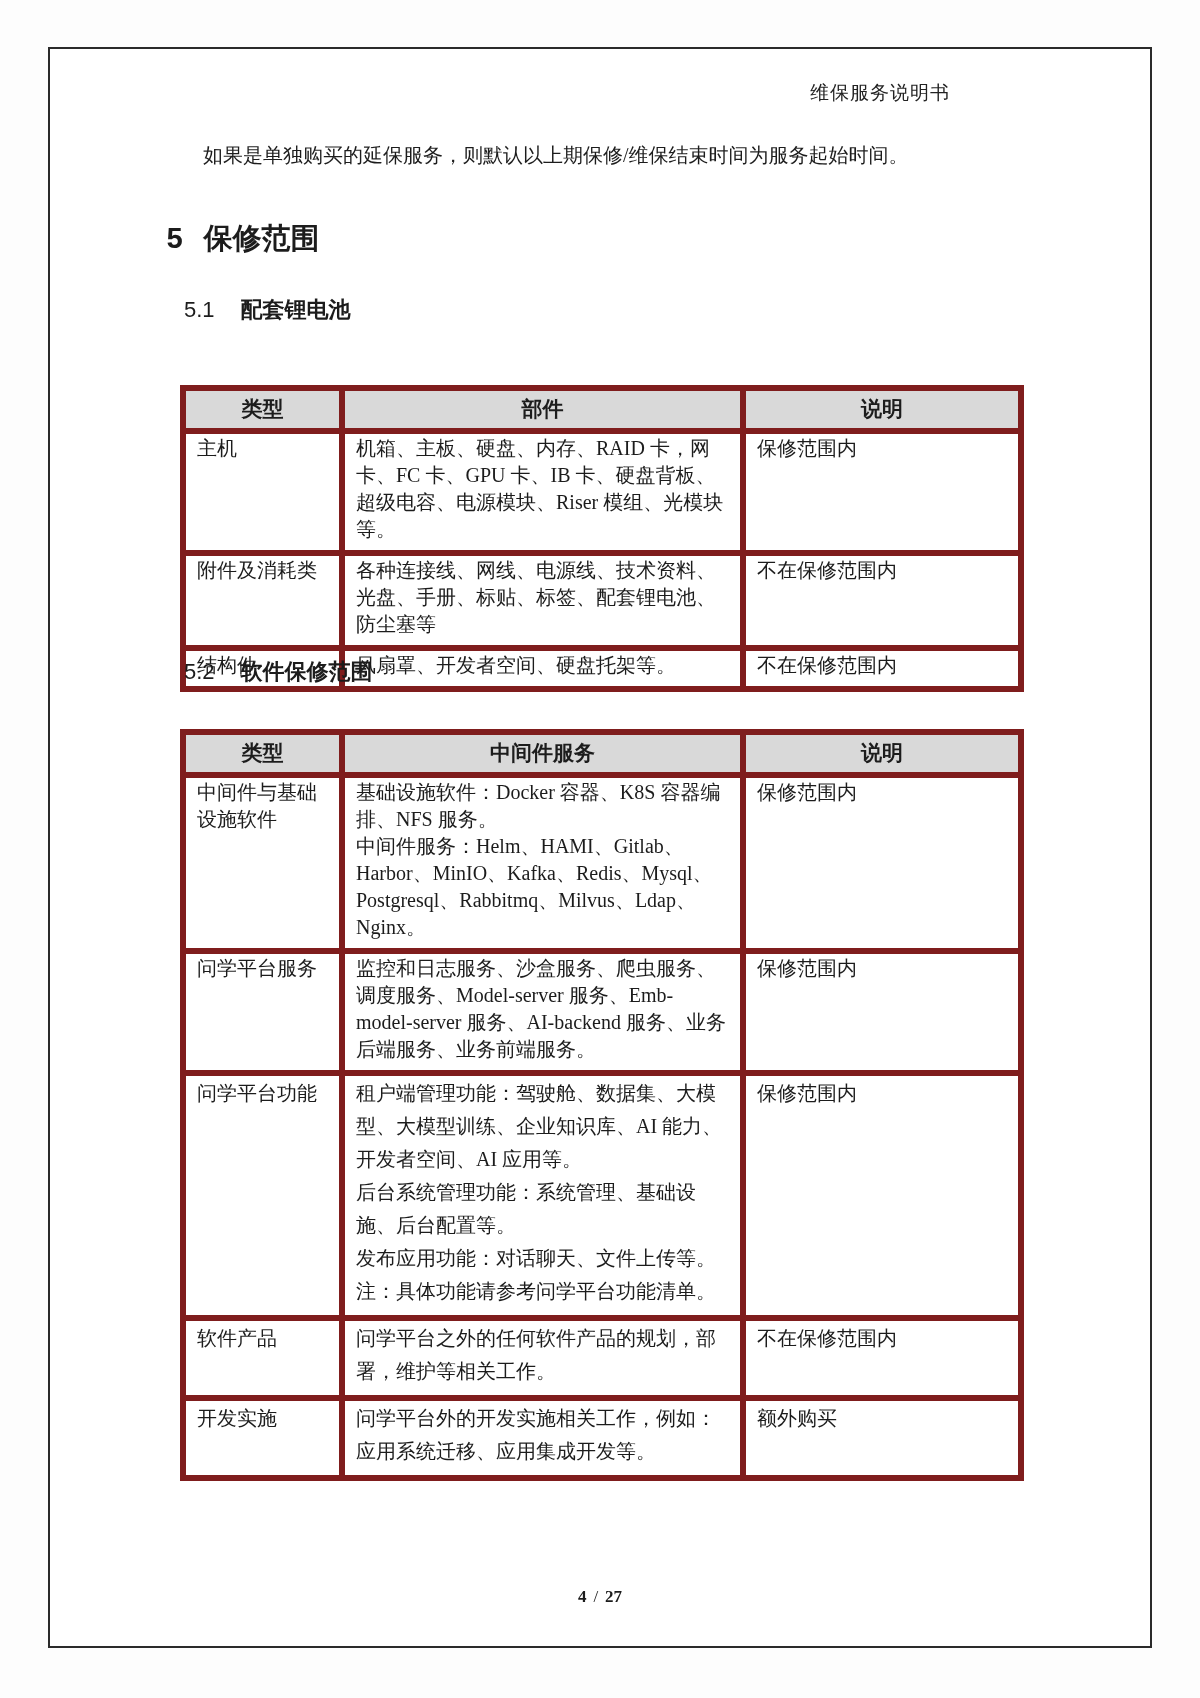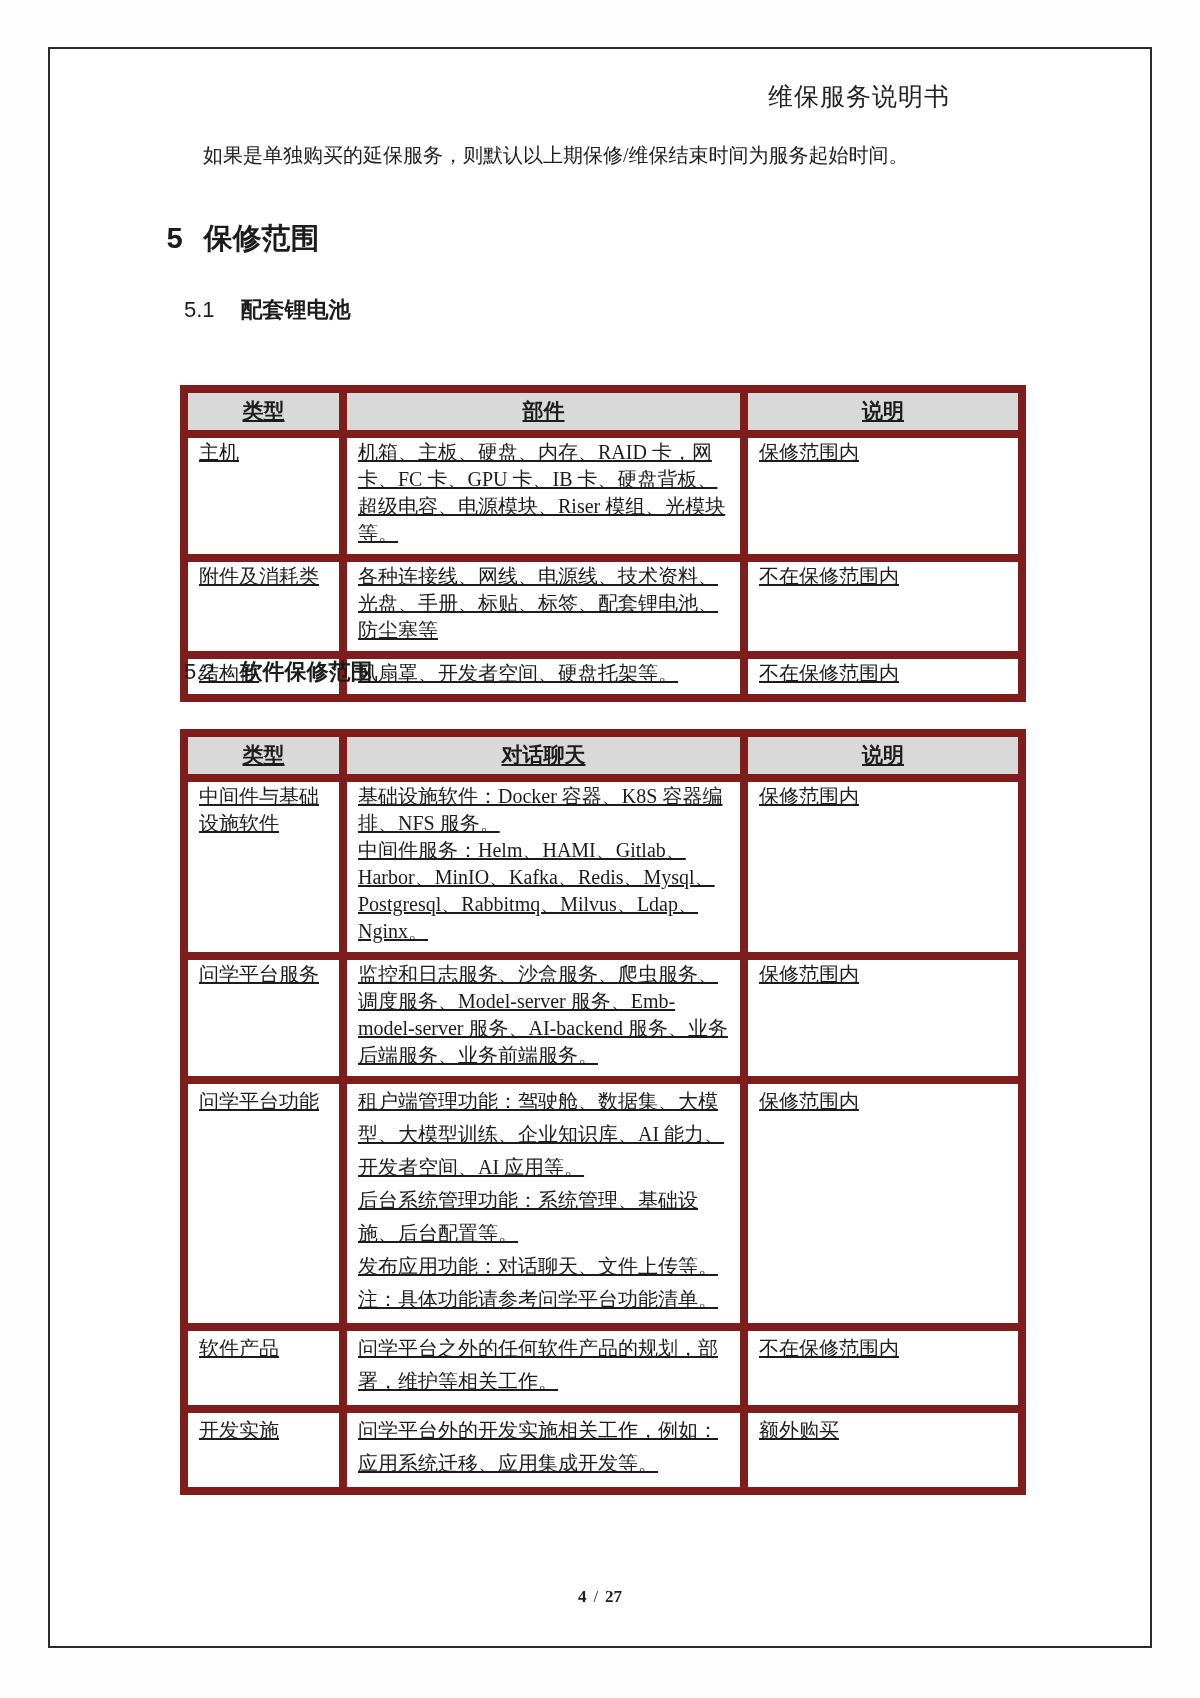--- a/index.html
+++ b/index.html
@@ -20,21 +20,21 @@
   }
   .content {
     position: absolute;
     left: 48px; top: 47px;
     width: 1104px; height: 1601px;
   }
   .doc-header {
     position: absolute;
     top: 33px; left: 0; right: 202px;
     text-align: right;
-    font-size: 25px;
+    font-size: 19px;
     letter-spacing: 1px;
     color: #222;
   }
   .intro {
     position: absolute;
     top: 92px; left: 155px; width: 760px;
     font-size: 20px;
     line-height: 32px;
   }
   .h1 {
@@ -68,25 +68,24 @@
     border-collapse: collapse;
     table-layout: fixed;
     font-size: 20px;
   }
   .tbl-1 { top: 338px; }
   .tbl-2 { top: 682px; }
   col.c1 { width: 159px; }
   col.c2 { width: 401px; }
   col.c3 { width: 278px; }
   th, td {
-    border: 8px solid #7f1d1d;
+    border: 6px solid #7f1d1d;
     vertical-align: top;
     text-align: left;
     font-weight: normal;
-    text-decoration: underline;
   }
   th {
     background: #d9d9d9;
     font-weight: bold;
     text-align: center;
     padding: 4px 6px 5px 6px;
     font-size: 21px;
   }
   td {
     padding: 1px 11px 7px 11px;
@@ -160,21 +159,21 @@
 
   <table class="tbl-2">
     <colgroup>
         <col class="c1">
         <col class="c2">
         <col class="c3">
       </colgroup>
     <thead>
       <tr>
         <th>类型</th>
-        <th>对话聊天</th>
+        <th>中间件服务</th>
         <th>说明</th>
       </tr>
     </thead>
     <tbody>
       <tr>
         <td>中间件与基础设施软件</td>
         <td>基础设施软件：Docker 容器、K8S 容器编排、NFS 服务。
 中间件服务：Helm、HAMI、Gitlab、Harbor、MinIO、Kafka、Redis、Mysql、Postgresql、Rabbitmq、Milvus、Ldap、Nginx。</td>
         <td>保修范围内</td>
       </tr>

